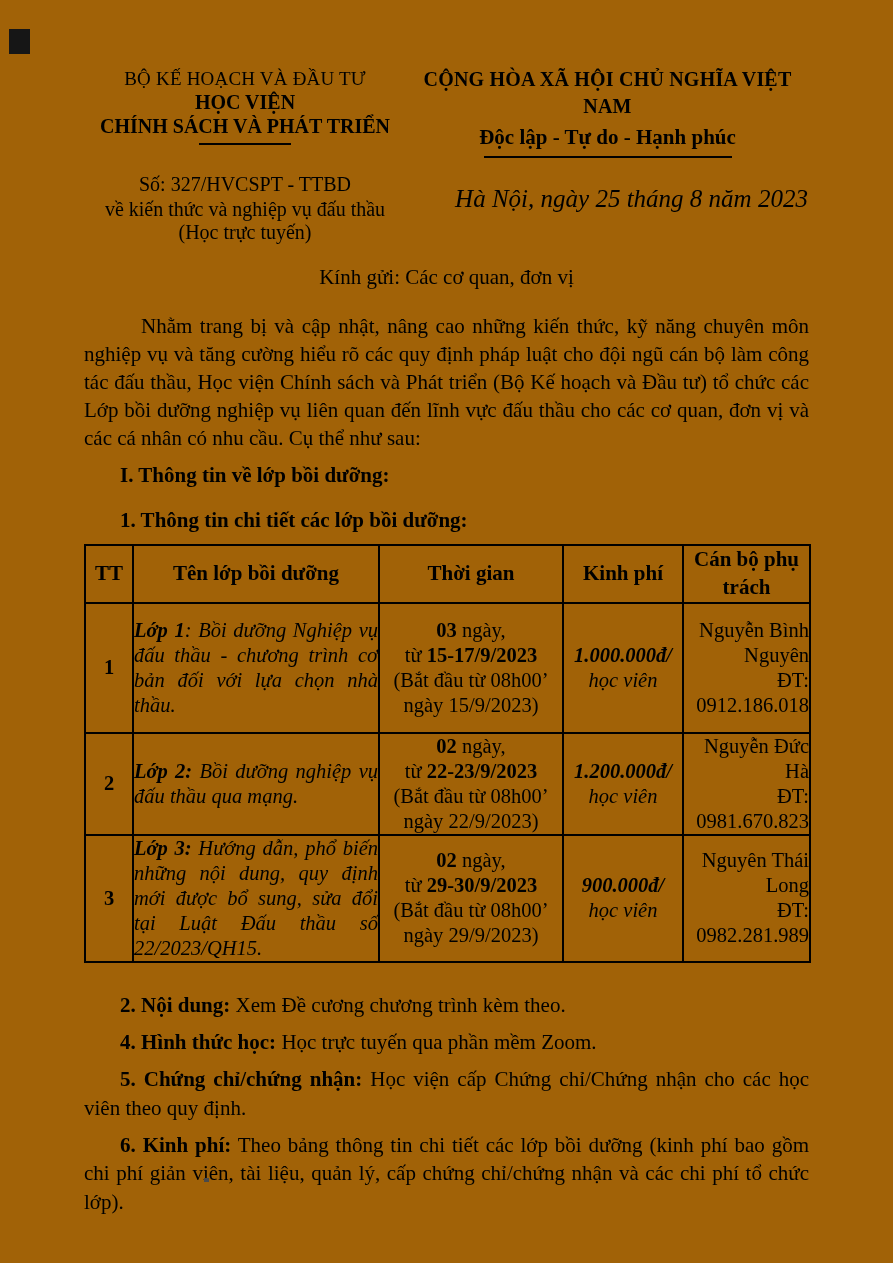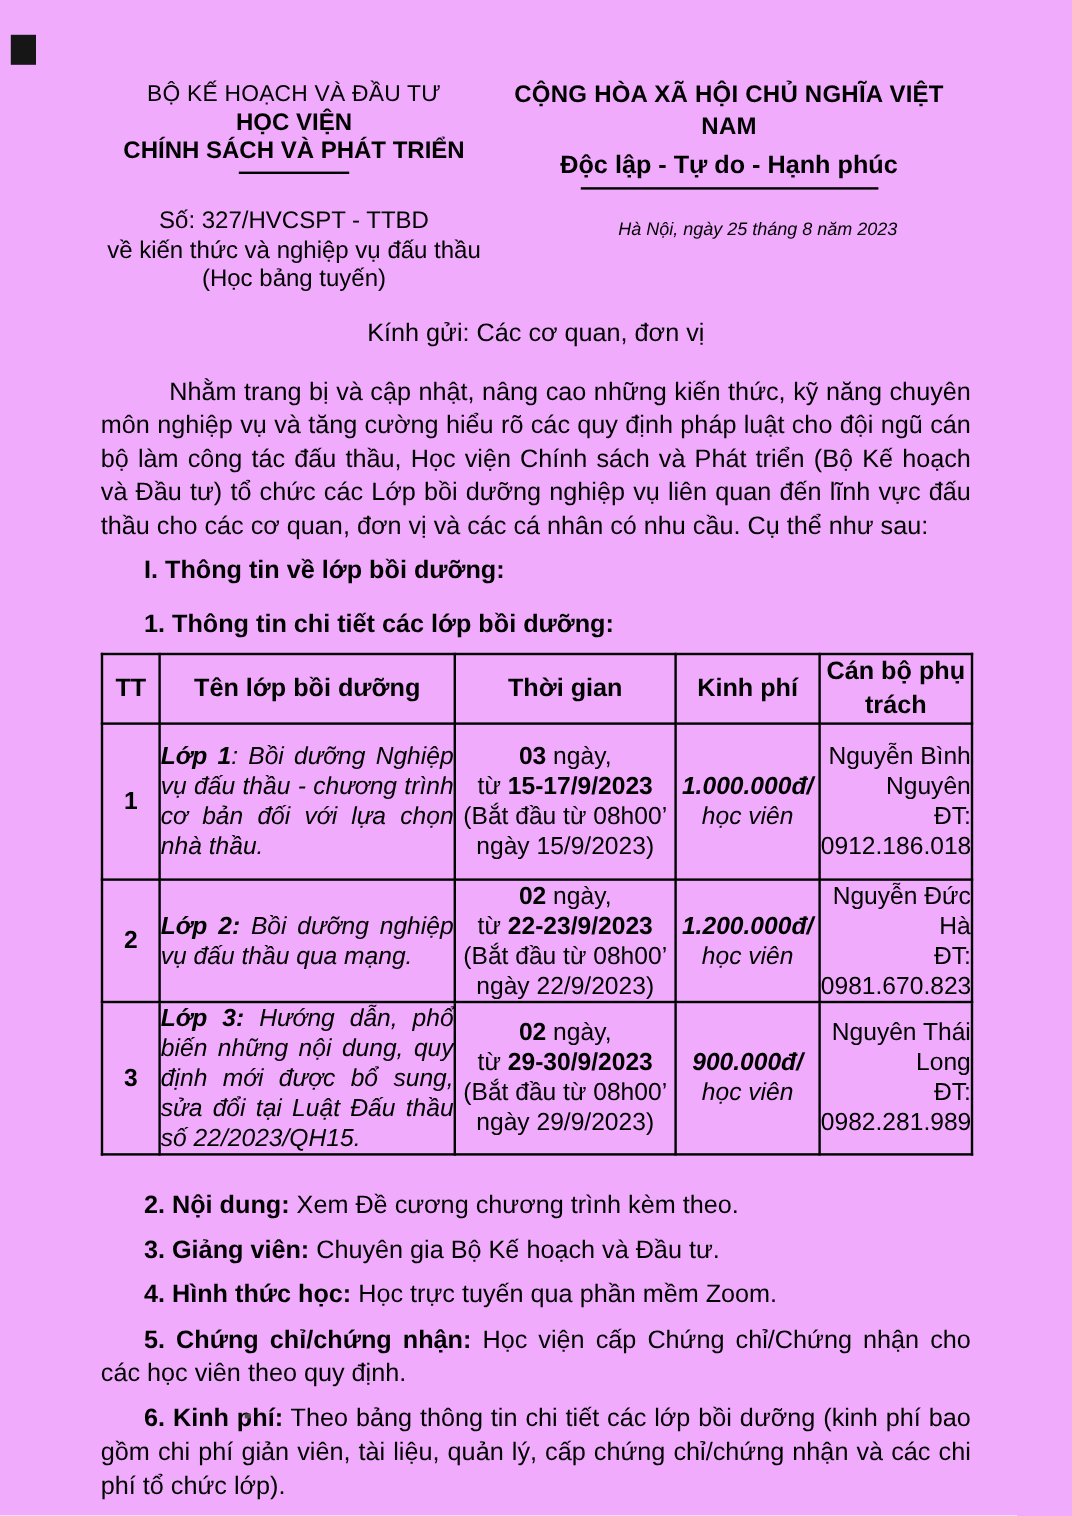--- a/index.html
+++ b/index.html
@@ -1,40 +1,40 @@
 <!DOCTYPE html>
 <html lang="vi"><head>
 <meta charset="utf-8">
 <style>
   html,body { margin:0; padding:0; background:#fff; }
   .page {
     position:relative;
     width:893px; height:1263px;
-    background:#f0abfc; color:#000;
-    font-family:Liberation Sans, sans-serif;
+    background:#a16207; color:#000;
+    font-family:Liberation Serif, serif;
     font-size:21px; line-height:1.33;
     overflow:hidden;
   }
   .content { padding:66px 84px 0 84px; }
 
   
   .header { display:flex; }
   .header-left { width:322px; flex-shrink:0; text-align:center; }
   .header-right { flex:1; text-align:center; }
   .org-parent { font-size:19px; letter-spacing:.2px; }
   .org-bold { font-size:20px; font-weight:bold; line-height:1.18; }
   .rule { border-bottom:2px solid #000; height:0; }
   .rule-left { width:92px; margin:5px auto 0; }
   .rule-right { width:248px; margin:4px auto 0; }
   .doc-number { font-size:20px; margin-top:26px; }
   .subject { font-size:20px; line-height:1.16; }
   .subject-first { margin-top:5px; }
   .country { font-size:20px; font-weight:bold; letter-spacing:.2px; }
   .motto { font-size:21px; font-weight:bold; margin-top:5px; }
-  .date-line { font-style:italic; font-size:15px; margin-top:24px; padding-left:48px; }
+  .date-line { font-style:italic; font-size:25px; margin-top:24px; padding-left:48px; }
 
   
   .salutation { text-align:center; margin-top:20px; }
   .intro { margin:21px 0 0; text-align:justify; text-indent:57px; }
   .h-section { font-weight:bold; margin:9px 0 17px 36px; }
   .h-sub { font-weight:bold; margin:8px 0 9px 36px; }
 
   
   table.classes {
     border-collapse:collapse; table-layout:fixed;
@@ -71,21 +71,21 @@
   <div class="content">
 
     <div class="header">
       <div class="header-left">
         <div class="org-parent">BỘ KẾ HOẠCH VÀ ĐẦU TƯ</div>
         <div class="org-bold">HỌC VIỆN</div>
         <div class="org-bold">CHÍNH SÁCH VÀ PHÁT TRIỂN</div>
         <div class="rule rule-left"></div>
         <div class="doc-number">Số: 327/HVCSPT - TTBD</div>
         <div class="subject">về kiến thức và nghiệp vụ đấu thầu</div>
-        <div class="subject">(Học bảng tuyến)</div>
+        <div class="subject">(Học trực tuyến)</div>
       </div>
       <div class="header-right">
         <div class="country">CỘNG HÒA XÃ HỘI CHỦ NGHĨA VIỆT NAM</div>
         <div class="motto">Độc lập - Tự do - Hạnh phúc</div>
         <div class="rule rule-right"></div>
         <div class="date-line">Hà Nội, ngày 25 tháng 8 năm 2023</div>
       </div>
     </div>
 
     <div class="salutation">Kính gửi: Các cơ quan, đơn vị</div>
@@ -165,20 +165,19 @@
           <td class="cell-contact">
             <div>Nguyên Thái Long</div>
             <div>ĐT: 0982.281.989</div>
           </td>
         </tr>
       </tbody>
     </table>
 
     <div class="items-block" style="margin-top:28px;">
       <p class="item"><b>2. Nội dung:</b><span> Xem Đề cương chương trình kèm theo.</span></p>
-      <p class="item"><b>3. Giảng viên:</b><span> Chuyên gia Bộ Kế hoạch và Đầu tư.</span></p>
       <p class="item"><b>4. Hình thức học:</b><span> Học trực tuyến qua phần mềm Zoom.</span></p>
       <p class="item"><b>5. Chứng chỉ/chứng nhận:</b><span> Học viện cấp Chứng chỉ/Chứng nhận cho các học viên theo quy định.</span></p>
       <p class="item"><b>6. Kinh phí:</b><span> Theo bảng thông tin chi tiết các lớp bồi dưỡng (kinh phí bao gồm chi phí giản viên, tài liệu, quản lý, cấp chứng chỉ/chứng nhận và các chi phí tổ chức lớp).</span></p>
     </div>
 
   </div>
 </div>
 
 </body></html>

